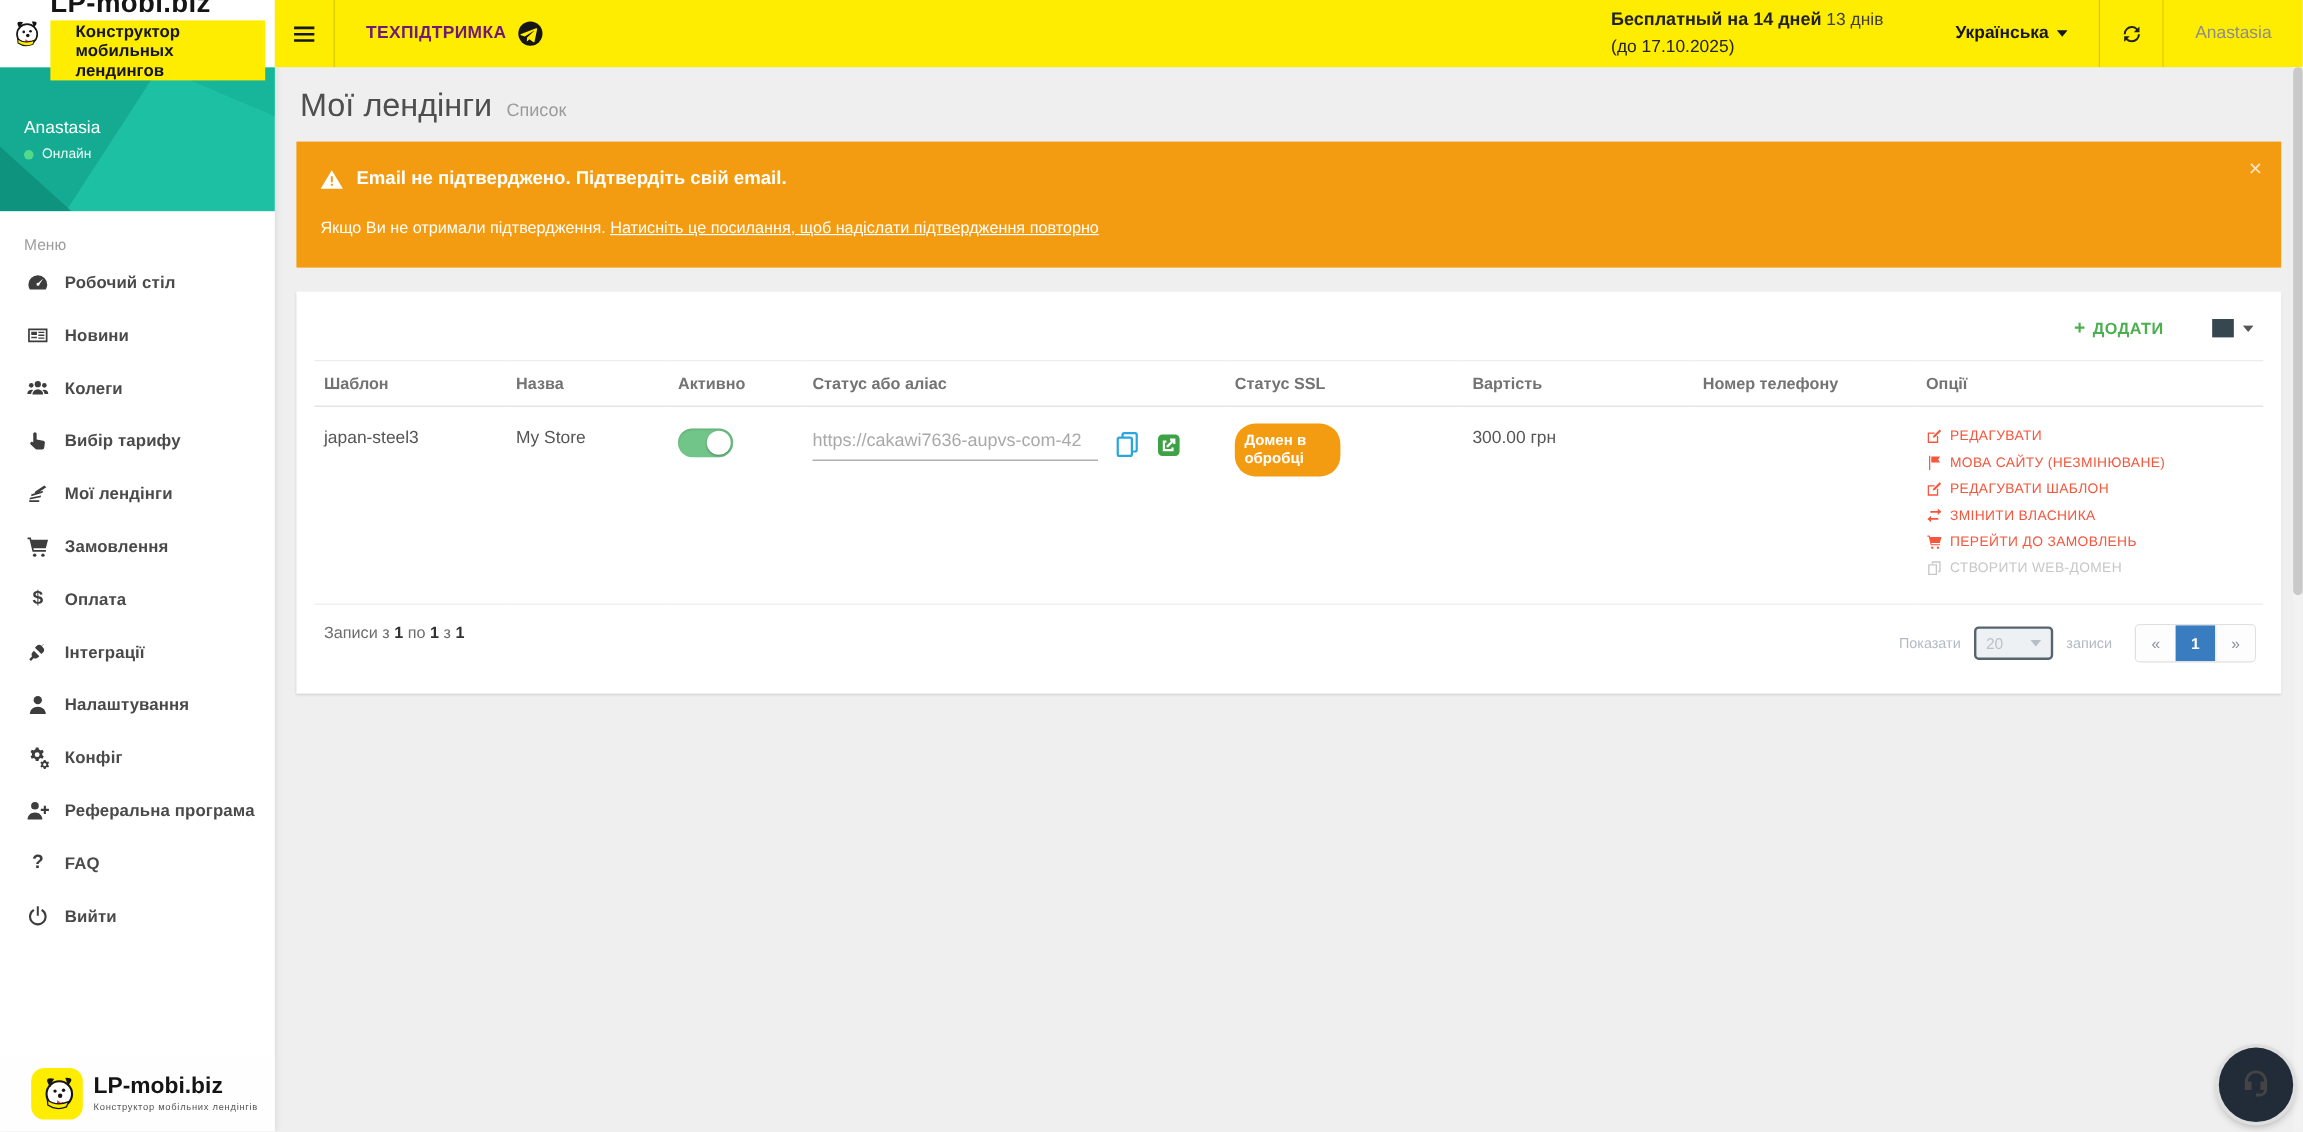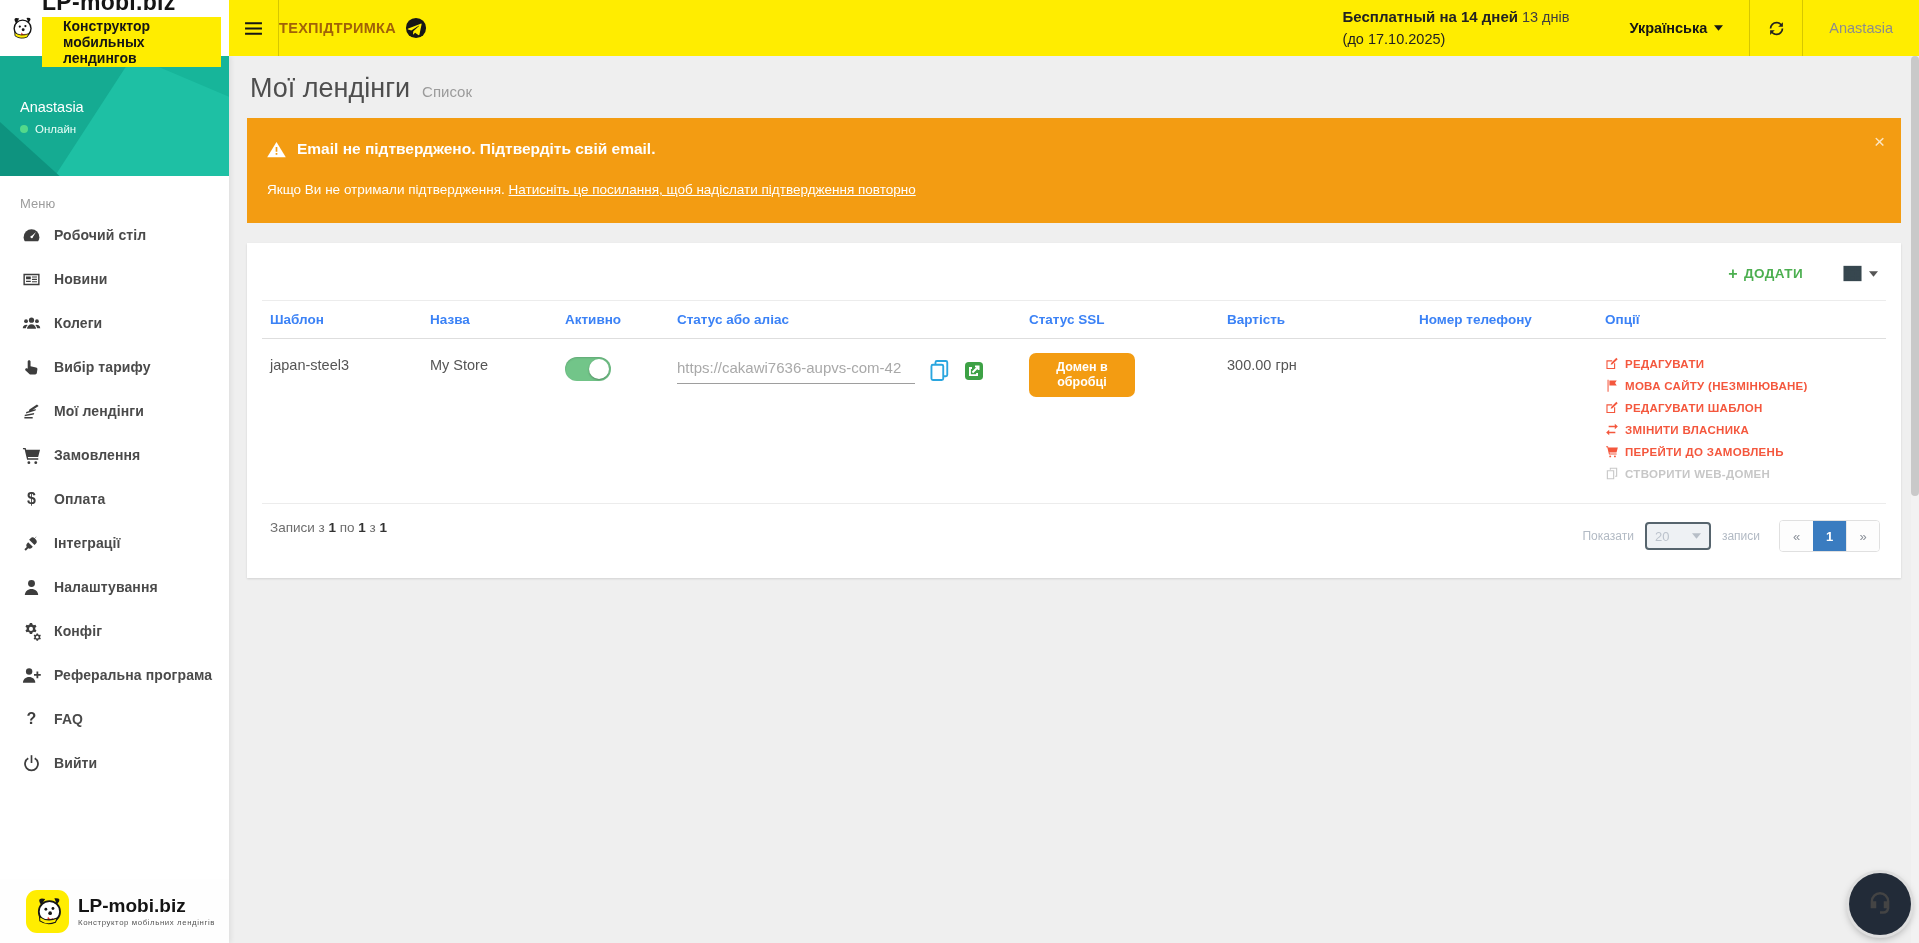--- a/index.html
+++ b/index.html
@@ -11,21 +11,21 @@
 
   
   .topbar{position:absolute;top:0;left:0;width:1919px;height:56px;display:flex;z-index:30}
   .logo-box{width:229px;height:56px;background:#fff;display:flex;align-items:center;gap:7px;padding:0 8px;cursor:pointer}
   .logo-dog{width:44px;height:44px}
   .lname{font-size:23px;font-weight:bold;color:#151515;letter-spacing:.3px}
   .ltag{font-size:14px;font-weight:bold;color:#151515;background:var(--yellow,#ffed00);padding:1px 21px;display:inline-block;margin-top:1px}
   .topbar-yellow{flex:1;background:var(--yellow,#ffed00);display:flex;align-items:center}
   .hamburger{width:50px;height:56px;display:flex;align-items:center;justify-content:center;border-right:1px solid rgba(0,0,0,.16);cursor:pointer}
   .hamburger .ic{width:19px;height:15px;color:#161616}
-  .support{display:flex;align-items:center;gap:9px;font-size:14.5px;font-weight:bold;color:#a16207;cursor:pointer;text-decoration:none;letter-spacing:.3px}
+  .support{display:flex;align-items:center;gap:9px;margin-left:26px;font-size:14.5px;font-weight:bold;color:#701a75;cursor:pointer;text-decoration:none;letter-spacing:.3px}
   .support .tg{width:22px;height:22px}
   .tb-right{margin-left:auto;display:flex;align-items:center;height:56px}
   .trial{font-size:14.5px;color:#222;line-height:1.45;margin-right:34px}
   .trial b{font-size:15px}
   .trial .days{color:#3e3e3e;margin-left:4px}
   .lang{display:flex;align-items:center;gap:7px;font-size:14.5px;color:#161616;padding:0 26px;cursor:pointer;height:60px}
   .lang .caret{width:9px;height:6px;color:#161616}
   .tb-sep{width:1px;height:56px;background:rgba(0,0,0,.16)}
   .refresh{width:52px;height:56px;display:flex;align-items:center;justify-content:center;cursor:pointer}
   .refresh .ic{width:17px;height:17px;color:#222}
@@ -70,31 +70,31 @@
   .add-btn{display:flex;align-items:center;gap:6px;color:var(--green,#4caf50);font-size:13.5px;font-weight:bold;letter-spacing:.4px;cursor:pointer}
   .add-btn .tic{font-size:16px}
   .grid-select{display:flex;align-items:center;gap:7px;color:#37474f;cursor:pointer}
   .grid-select .gicon{width:19px;height:17px}
   .grid-select .caret{width:9px;height:6px;color:#555}
 
   table.grid{width:100%;border-collapse:collapse;table-layout:fixed}
   table.grid col.c0{width:160px}table.grid col.c1{width:135px}table.grid col.c2{width:112px}
   table.grid col.c3{width:352px}table.grid col.c4{width:198px}table.grid col.c5{width:192px}
   table.grid col.c6{width:186px}table.grid col.c7{width:auto}
-  table.grid th{text-align:left;font-size:13.5px;color:#3b82f6;padding:11px 8px;border-top:1px solid #ececec;border-bottom:1px solid #dedede}
+  table.grid th{text-align:left;font-size:13.5px;color:#737373;padding:11px 8px;border-top:1px solid #ececec;border-bottom:1px solid #dedede}
   table.grid td{vertical-align:top;font-size:14.5px;color:#555;padding:18px 8px 14px;border-bottom:1px solid #ececec}
   .toggle{width:46px;height:24px;border-radius:13px;background:#72c589;position:relative;cursor:pointer;box-shadow:inset 0 1px 2px rgba(0,0,0,.15)}
   .toggle .knob{position:absolute;top:2px;right:2px;width:20px;height:20px;border-radius:50%;background:#fff;box-shadow:0 1px 2px rgba(0,0,0,.3)}
   .domain-wrap{display:flex;align-items:center;gap:13px}
   .domain-input{width:238px;font-size:15px;color:#a9a9a9;border-bottom:1px solid #9e9e9e;padding:2px 0 7px;white-space:nowrap;overflow:hidden;cursor:text}
   .cp{width:23px;height:23px;cursor:pointer}
   .ext{width:20px;height:20px;cursor:pointer}
-  .ssl-badge{display:inline-block;width:106px;background:var(--orange,#f39c12);color:#fff;font-size:12.5px;font-weight:bold;text-align:center;line-height:1.2;padding:7px 8px;border-radius:7px;margin-top:-4px}
+  .ssl-badge{display:inline-block;width:88px;background:var(--orange,#f39c12);color:#fff;font-size:12.5px;font-weight:bold;line-height:1.2;padding:7px 8px;border-radius:17px;margin-top:-4px}
   .opts-cell{padding-top:14px}
-  .opt-link{display:flex;align-items:center;gap:6px;color:var(--red-link,#f4573d);font-size:11.5px;font-weight:bold;letter-spacing:.3px;margin-bottom:9px;cursor:pointer}
+  .opt-link{display:flex;align-items:center;gap:6px;color:var(--red-link,#f4573d);font-size:11.5px;font-weight:normal;letter-spacing:.3px;margin-bottom:9px;cursor:pointer}
   .opt-link .op-ic{width:14px;height:13px;flex:0 0 14px}
   .opt-link.disabled{color:#c7c7c7;cursor:default}
 
   .panel-footer{display:flex;align-items:flex-start;padding:16px 6px 20px 8px}
   .records-info{font-size:13.5px;color:#6d6d6d}
   .records-info b{color:#333}
   .pf-right{margin-left:auto;display:flex;align-items:center;gap:11px}
   .pf-label{font-size:12px;color:#b2bac4}
   .page-size{width:66px;height:28px;background:#eef1f4;border:2px solid #56646d;border-radius:4px;display:flex;align-items:center;justify-content:space-between;padding:0 8px;color:#bcc3cc;font-size:13px;cursor:pointer}
   .page-size .caret{width:9px;height:6px;color:#b7bec7}

